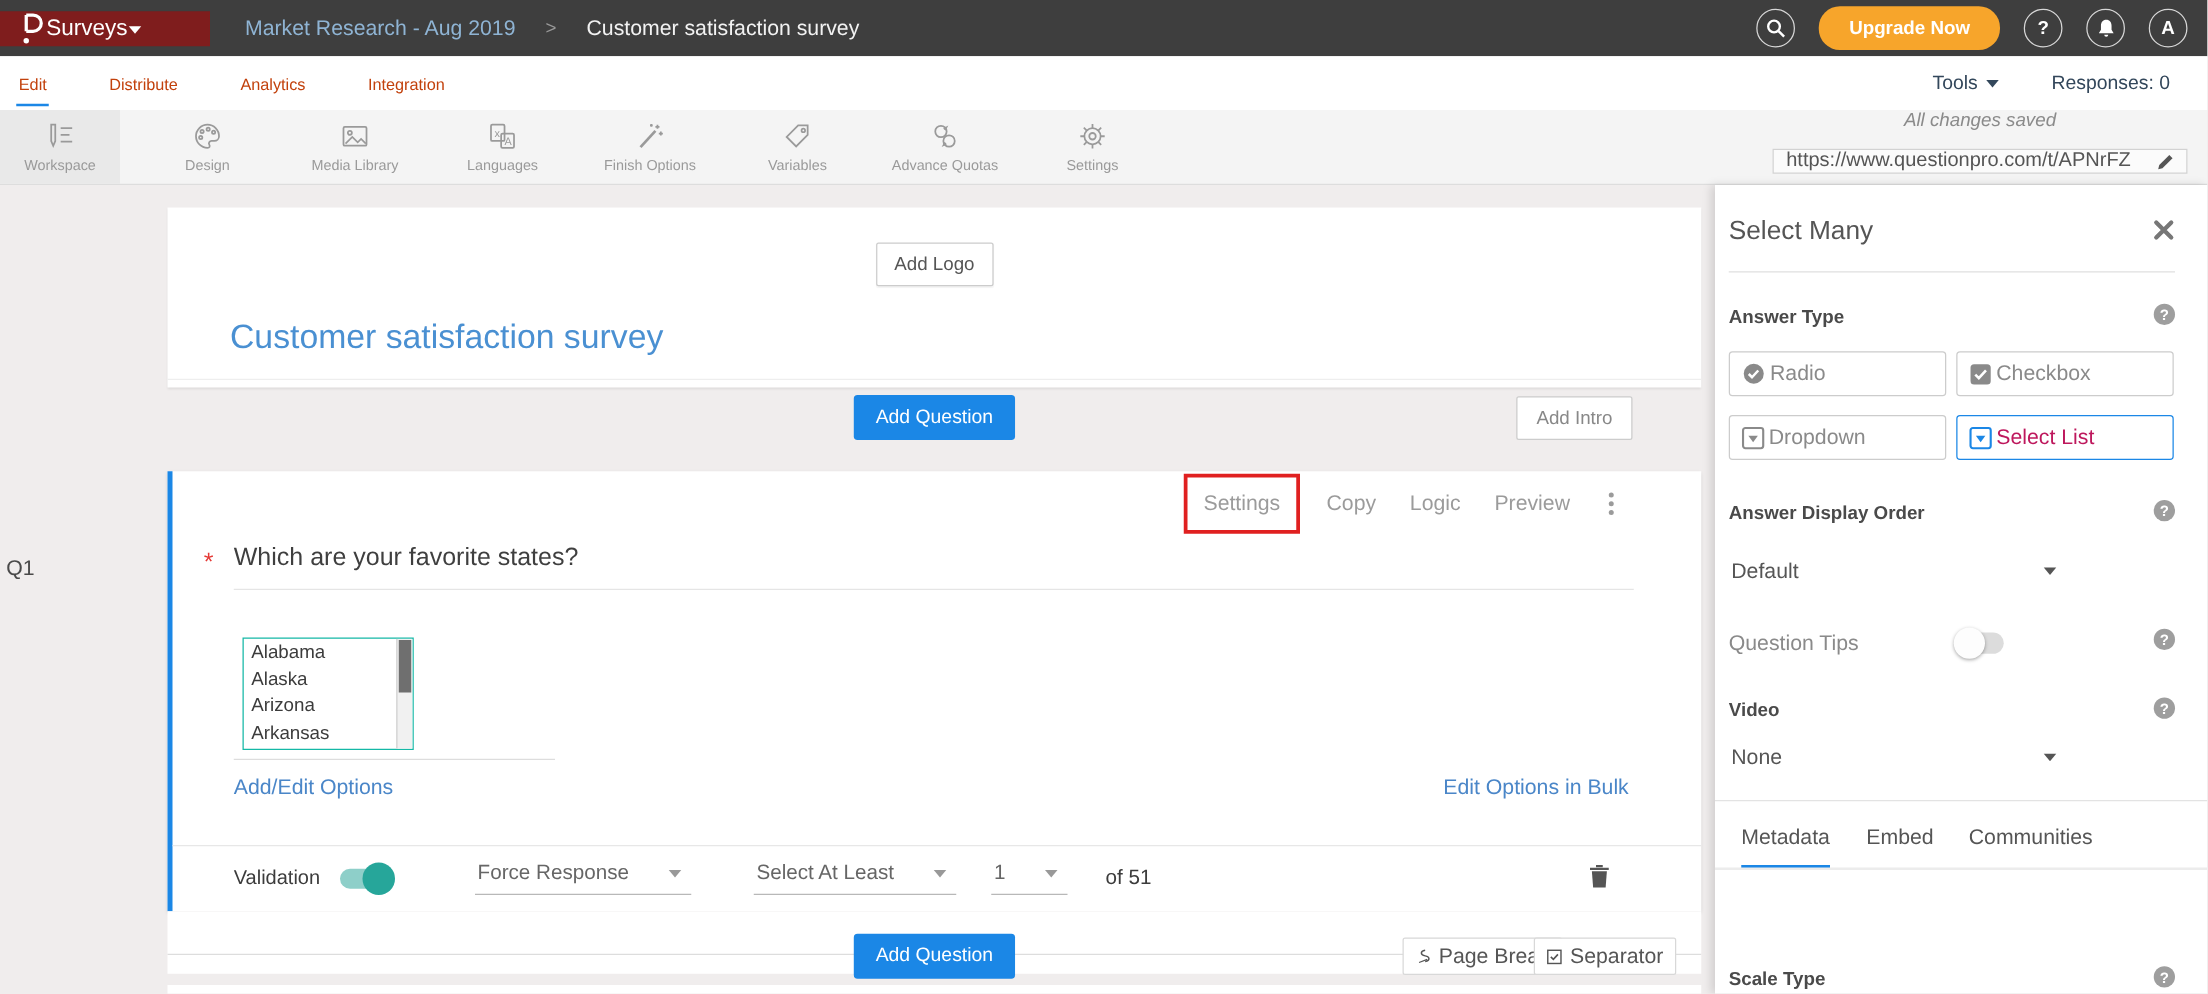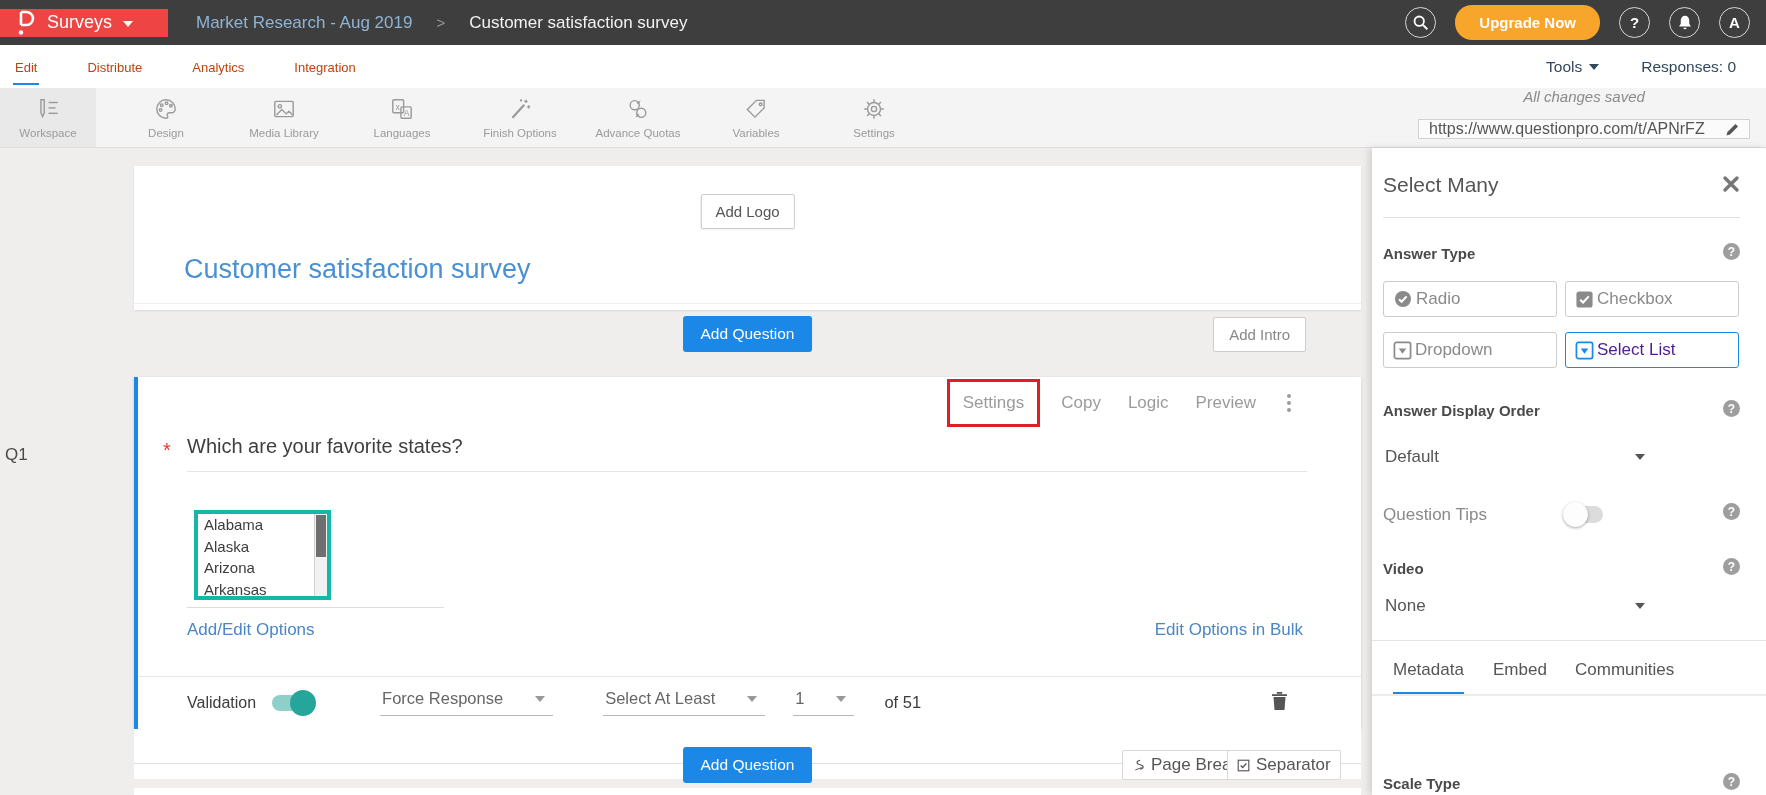--- a/index.html
+++ b/index.html
@@ -2,21 +2,21 @@
 <html><head>
 <meta charset="utf-8">
 <style>
   * { margin:0; padding:0; box-sizing:border-box; }
   html,body { width:1766px; height:795px; overflow:hidden; }
   body { font-family:"Liberation Sans", sans-serif; background:#f0eded; position:relative; }
   svg { display:block; }
 
   
   .topbar { height:45px; background:#3e3e3e; display:flex; align-items:center; color:#fff; }
-  .logo-section { width:168px; height:28px; background:#ef4444; display:flex; align-items:center; padding:0 10px 0 16px; gap:11px; cursor:pointer; flex:none; }
+  .logo-section { width:168px; height:28px; background:#7f1d1d; display:flex; align-items:center; padding:0 10px 0 16px; gap:1px; cursor:pointer; flex:none; }
   .logo-section .product { font-size:18px; color:#fff; }
   .caret-w { width:0; height:0; border-left:5px solid transparent; border-right:5px solid transparent; border-top:6px solid #fff; margin-top:2px; }
   .crumbs { display:flex; align-items:center; margin-left:28px; gap:24px; }
   .crumb-folder { color:#8fb4d4; font-size:17px; cursor:pointer; }
   .crumb-sep { color:#9a9a9a; font-size:15px; }
   .crumb-page { color:#f2f2f2; font-size:17px; }
   .topbar-right { margin-left:auto; display:flex; align-items:center; gap:19px; padding-right:16px; }
   .circle-btn { width:31px; height:31px; border:1px solid #d7d7d7; border-radius:50%; display:flex; align-items:center; justify-content:center; color:#fff; font-size:15px; font-weight:bold; cursor:pointer; background:transparent; }
   .upgrade-btn { background:#f7a52b; border:none; color:#fff; font-weight:bold; font-size:15px; padding:9px 24px; border-radius:17px; cursor:pointer; font-family:inherit; }
 
@@ -55,21 +55,21 @@
 
   .question-card { position:absolute; left:134px; top:229px; width:1227px; height:352px; background:#fff; border-left:4px solid #1b87e6; box-shadow:0 1px 3px rgba(0,0,0,.14); }
   .q-actions { position:absolute; top:2px; right:66px; display:flex; align-items:center; gap:27px; color:#9b9b9b; font-size:17px; }
   .q-action { cursor:pointer; }
   .red-box { border:3px solid #e02020; padding:11px 13px; margin-right:-6px; }
   .kebab { display:flex; flex-direction:column; gap:3px; cursor:pointer; padding:4px; }
   .kebab i { width:4px; height:4px; border-radius:50%; background:#9b9b9b; }
   .q-asterisk { position:absolute; left:25px; top:62px; color:#e53935; font-size:20px; }
   .q-text { position:absolute; left:49px; top:58px; color:#3f3f3f; font-size:20px; cursor:text; }
   .q-title-line { position:absolute; left:49px; top:94px; width:1120px; border-top:1px solid #e5e5e5; }
-  .q-listbox { position:absolute; left:56px; top:133px; width:137px; height:90px; border:4px solid #14b8a6; background:#fff; overflow:hidden; cursor:pointer; }
+  .q-listbox { position:absolute; left:56px; top:133px; width:137px; height:90px; border:1px solid #14b8a6; background:#fff; overflow:hidden; cursor:pointer; }
   .q-listbox .opt { font-size:15px; color:#3c3c3c; line-height:21.5px; padding-left:6px; white-space:nowrap; }
   .sb-track { position:absolute; right:0; top:0; bottom:0; width:13px; background:#f1f1f1; border-left:1px solid #cfcfcf; }
   .sb-thumb { position:absolute; right:1px; top:1px; width:10px; height:42px; background:#6f6f6f; }
   .q-list-underline { position:absolute; left:49px; top:230px; width:257px; border-top:1px solid #ddd; }
   .q-link { position:absolute; top:243px; color:#4a86c8; font-size:17px; cursor:pointer; }
   .q-link.left { left:49px; }
   .q-link.right { right:58px; }
   .q-divider { position:absolute; left:0; right:0; top:299px; border-top:1px solid #e7e7e7; }
   .q-validation { position:absolute; left:49px; right:0; top:299px; height:53px; display:flex; align-items:center; }
   .validation-label { color:#3c3c3c; font-size:16px; }
@@ -92,21 +92,21 @@
   .bottom-sliver { position:absolute; left:134px; top:640px; width:1227px; height:7px; background:#fff; }
 
   
   .panel { position:absolute; top:0; right:0; width:394px; height:647px; background:#fff; box-shadow:-3px 0 7px rgba(0,0,0,.13); }
   .panel-title { position:absolute; left:11px; top:25px; color:#555; font-size:21px; }
   .panel-close { position:absolute; right:26px; top:27px; cursor:pointer; }
   .panel-div1 { position:absolute; left:11px; right:26px; top:69px; border-top:1px solid #e0e0e0; }
   .p-label { position:absolute; left:11px; color:#4a4a4a; font-size:15px; font-weight:bold; }
   .help-icon { position:absolute; right:26px; width:17px; height:17px; border-radius:50%; background:#9e9e9e; color:#fff; font-size:12px; font-weight:bold; display:flex; align-items:center; justify-content:center; cursor:pointer; }
   .atype-btn { position:absolute; width:174px; height:36px; border:1px solid #ccc; border-radius:3px; background:#fff; display:flex; align-items:center; padding-left:9px; gap:3px; color:#8a8a8a; font-size:17px; cursor:pointer; font-family:inherit; }
-  .atype-btn.active { border:1px solid #1b87e6; color:#4c1d95; }
+  .atype-btn.active { border:1px solid #1b87e6; color:#be185d; }
   .p-select { position:absolute; left:13px; width:260px; display:flex; align-items:center; justify-content:space-between; color:#555; font-size:17px; cursor:pointer; }
   .toggle-off { position:absolute; left:193px; width:38px; height:17px; background:#dcdcdc; border-radius:9px; cursor:pointer; }
   .toggle-off .knob { position:absolute; left:-2px; top:-4px; width:25px; height:25px; border-radius:50%; background:#fdfdfd; box-shadow:0 1px 3px rgba(0,0,0,.35); }
   .p-muted { position:absolute; left:11px; color:#8a8a8a; font-size:17px; }
   .panel-div2 { position:absolute; left:0; right:0; top:492px; border-top:1px solid #e3e3e3; }
   .p-tab { position:absolute; top:512px; color:#555; font-size:17px; padding-bottom:12px; cursor:pointer; }
   .p-tab.active { border-bottom:3px solid #1b87e6; }
   .tab-bottom { position:absolute; left:0; right:0; top:546px; border-top:2px solid #ececec; }
   .report-input { position:absolute; left:11px; top:572px; width:357px; border:none; border-bottom:1px solid #777; font-family:inherit; font-size:19px; color:#555; padding:4px 2px 9px; outline:none; background:transparent; }
   .report-input::placeholder { color:#b3b3b3; }
@@ -202,33 +202,33 @@
   </div>
   <div class="tool-btn">
     <svg width="26" height="26" viewBox="0 0 24 24">
       <line x1="5" y1="20" x2="16" y2="8" stroke-width="2"></line>
       <path d="M17.5 3.5 v3 M16 5 h3 M20 8.5 v3 M18.5 10 h3 M13 3 v2 M12 4 h2"></path>
     </svg>
     <span>Finish Options</span>
   </div>
   <div class="tool-btn">
     <svg width="26" height="26" viewBox="0 0 24 24">
+      <path d="M12.5 4 h7 v7 l-8.5 8.5 -7 -7 z"></path>
+      <circle cx="16.3" cy="7.7" r="1.3"></circle>
+    </svg>
+    <span>Variables</span>
+  </div>
+  <div class="tool-btn">
+    <svg width="26" height="26" viewBox="0 0 24 24">
       <circle cx="9" cy="8.5" r="4.2"></circle>
         <circle cx="15" cy="15.5" r="4.2"></circle>
       <path d="M11 6.5 l2 -1 -1 2"></path>
         <path d="M13 17.5 l-2 1 1 -2"></path>
     </svg>
     <span>Advance Quotas</span>
-  </div>
-  <div class="tool-btn">
-    <svg width="26" height="26" viewBox="0 0 24 24">
-      <path d="M12.5 4 h7 v7 l-8.5 8.5 -7 -7 z"></path>
-      <circle cx="16.3" cy="7.7" r="1.3"></circle>
-    </svg>
-    <span>Variables</span>
   </div>
   <div class="tool-btn">
     <svg width="26" height="26" viewBox="0 0 24 24">
       <circle cx="12" cy="12" r="6"></circle>
         <circle cx="12" cy="12" r="2.4"></circle>
       <path d="M12 3 v3 M12 18 v3 M3 12 h3 M18 12 h3 M5.6 5.6 l2.2 2.2 M16.2 16.2 l2.2 2.2 M18.4 5.6 l-2.2 2.2 M7.8 16.2 l-2.2 2.2"></path>
     </svg>
     <span>Settings</span>
   </div>
   <div class="toolbar-right">

